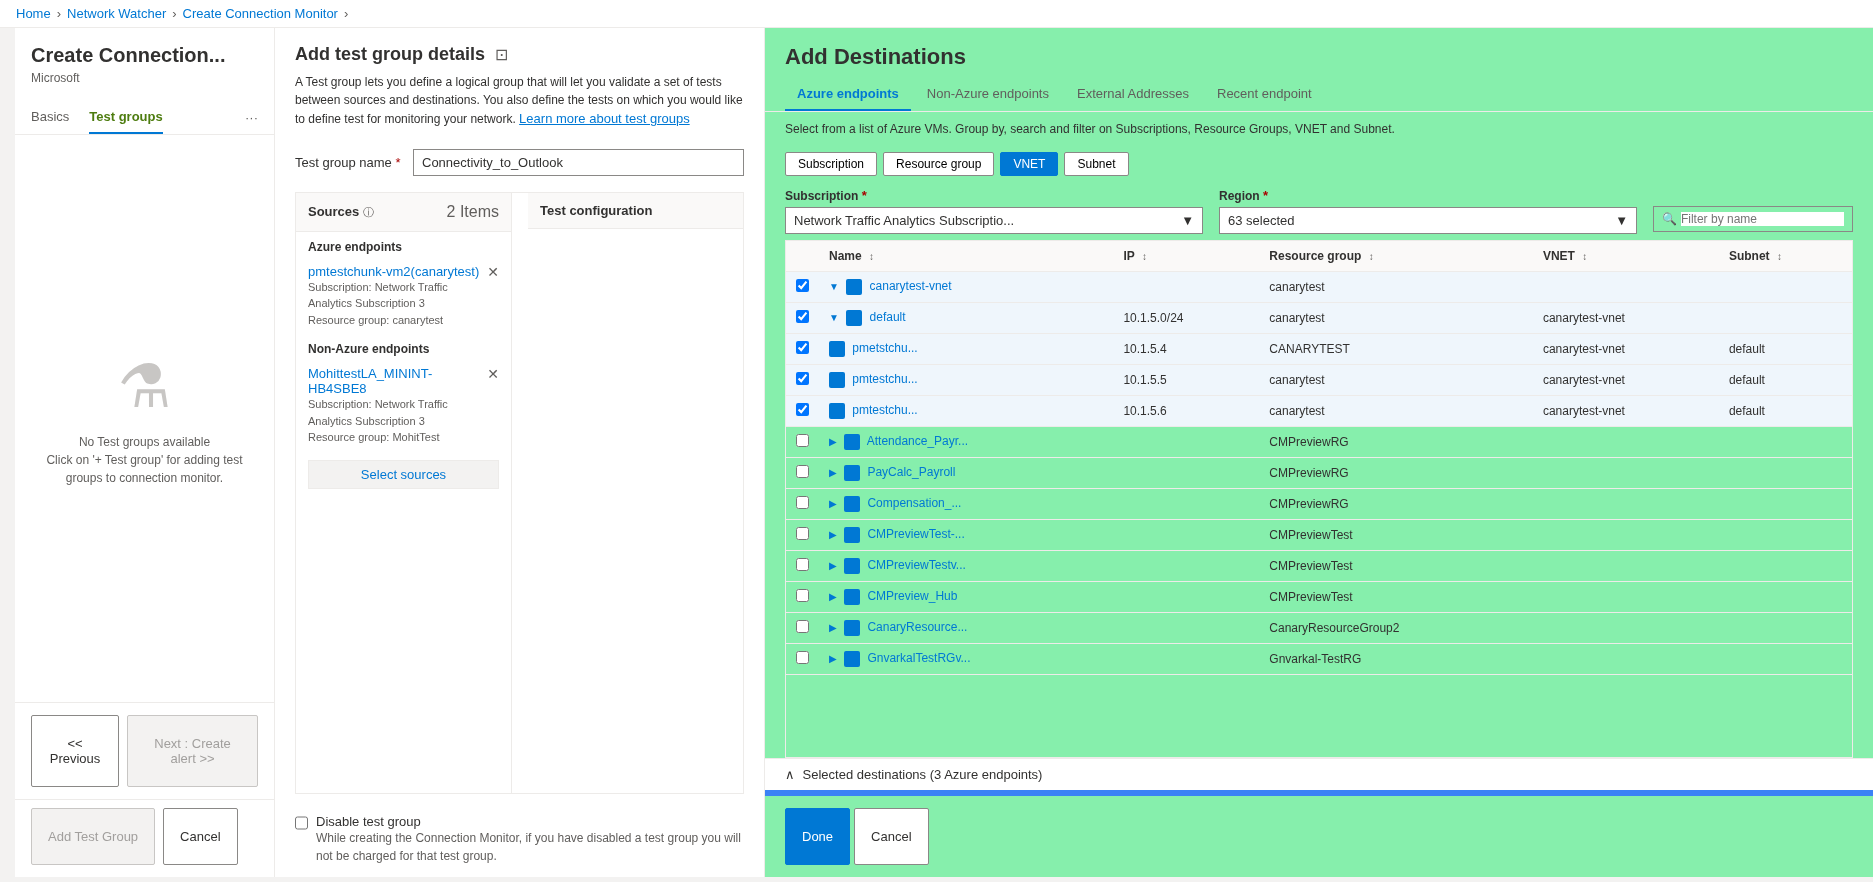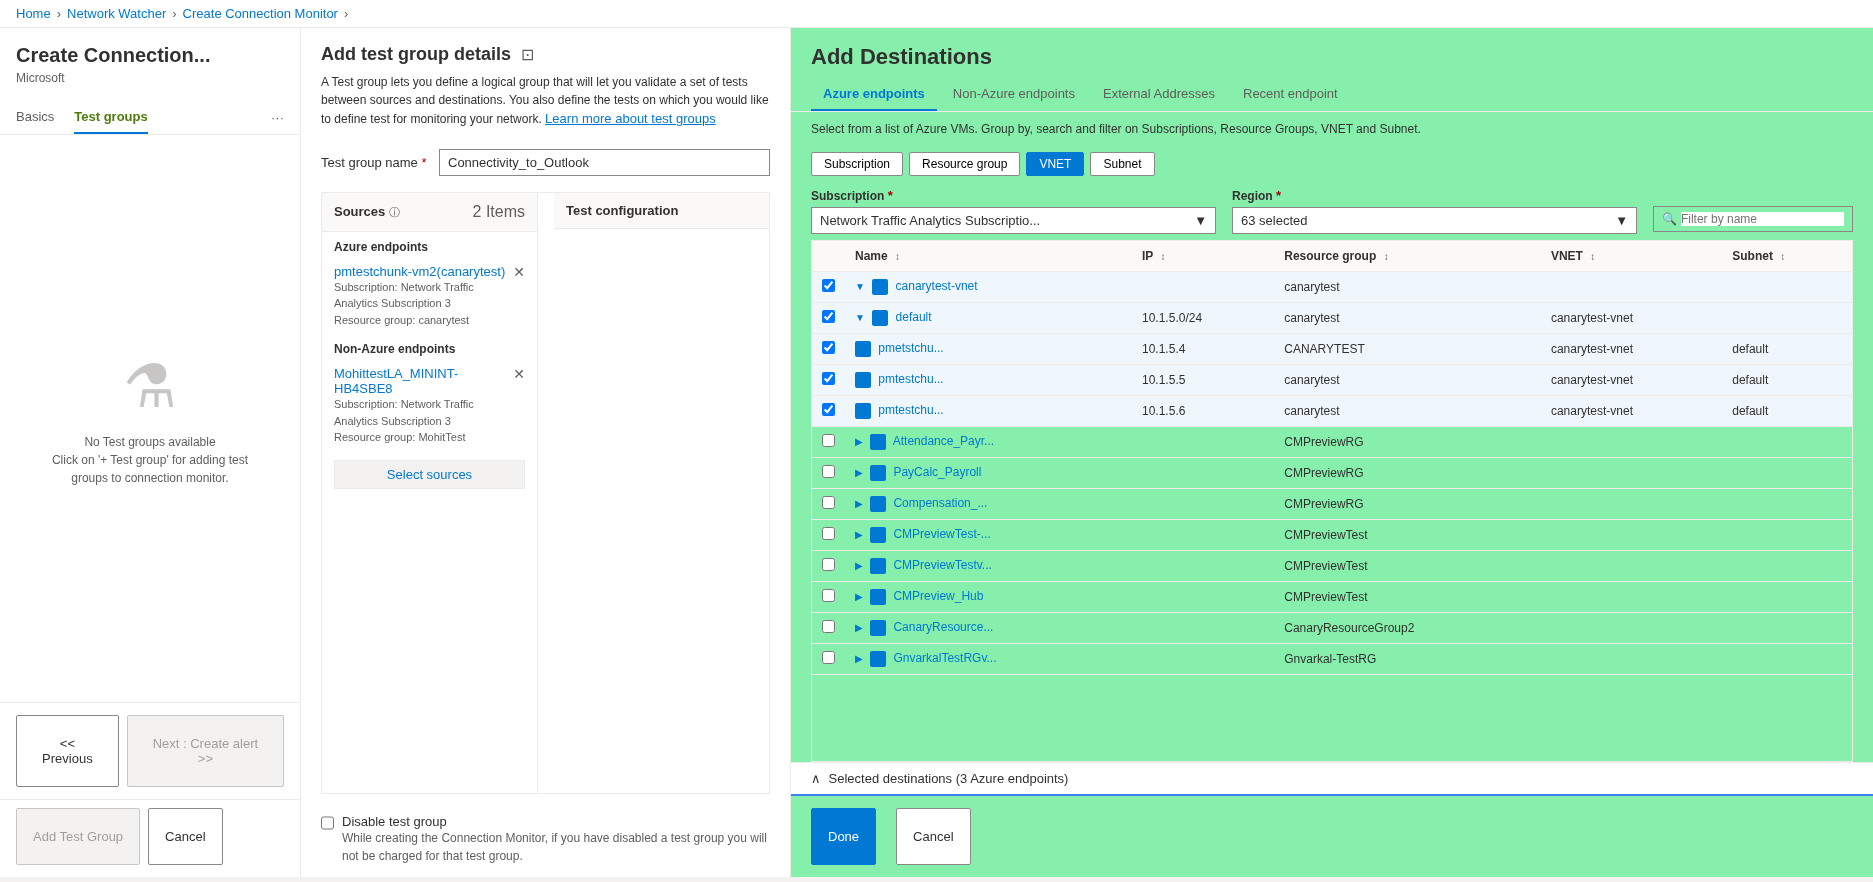--- a/index.html
+++ b/index.html
@@ -21,27 +21,28 @@
 
     
     .main-container {
       display: flex;
       height: calc(100vh - 33px);
       overflow: hidden;
     }
 
     
     .sidebar {
-      width: 301px;
+      width: 260px;
       background: #fff;
       border-right: 1px solid #edebe9;
       display: flex;
       flex-direction: column;
       padding: 16px 0 0 0;
       flex-shrink: 0;
+      margin-left: 15px;
     }
     .sidebar-title {
       font-size: 20px;
       font-weight: 600;
       padding: 0 16px 4px 16px;
       color: #323130;
     }
     .sidebar-subtitle {
       font-size: 12px;
       color: #605e5c;
@@ -400,22 +401,22 @@
     .selected-bar-text {
       font-size: 13px;
       color: #323130;
     }
     .chevron-icon { cursor: pointer; }
 
     
     .right-bottom {
       padding: 12px 20px;
       display: flex;
-      gap: 20px;
-      border-top: 2px solid #3b82f6;
+      gap: 4px;
+      border-top: 6px solid #3b82f6;
     }
 
     
     ::-webkit-scrollbar { width: 6px; height: 6px; }
     ::-webkit-scrollbar-track { background: #f3f2f1; }
     ::-webkit-scrollbar-thumb { background: #c8c6c4; border-radius: 3px; }
   </style>
 </head>
 <body>
 

